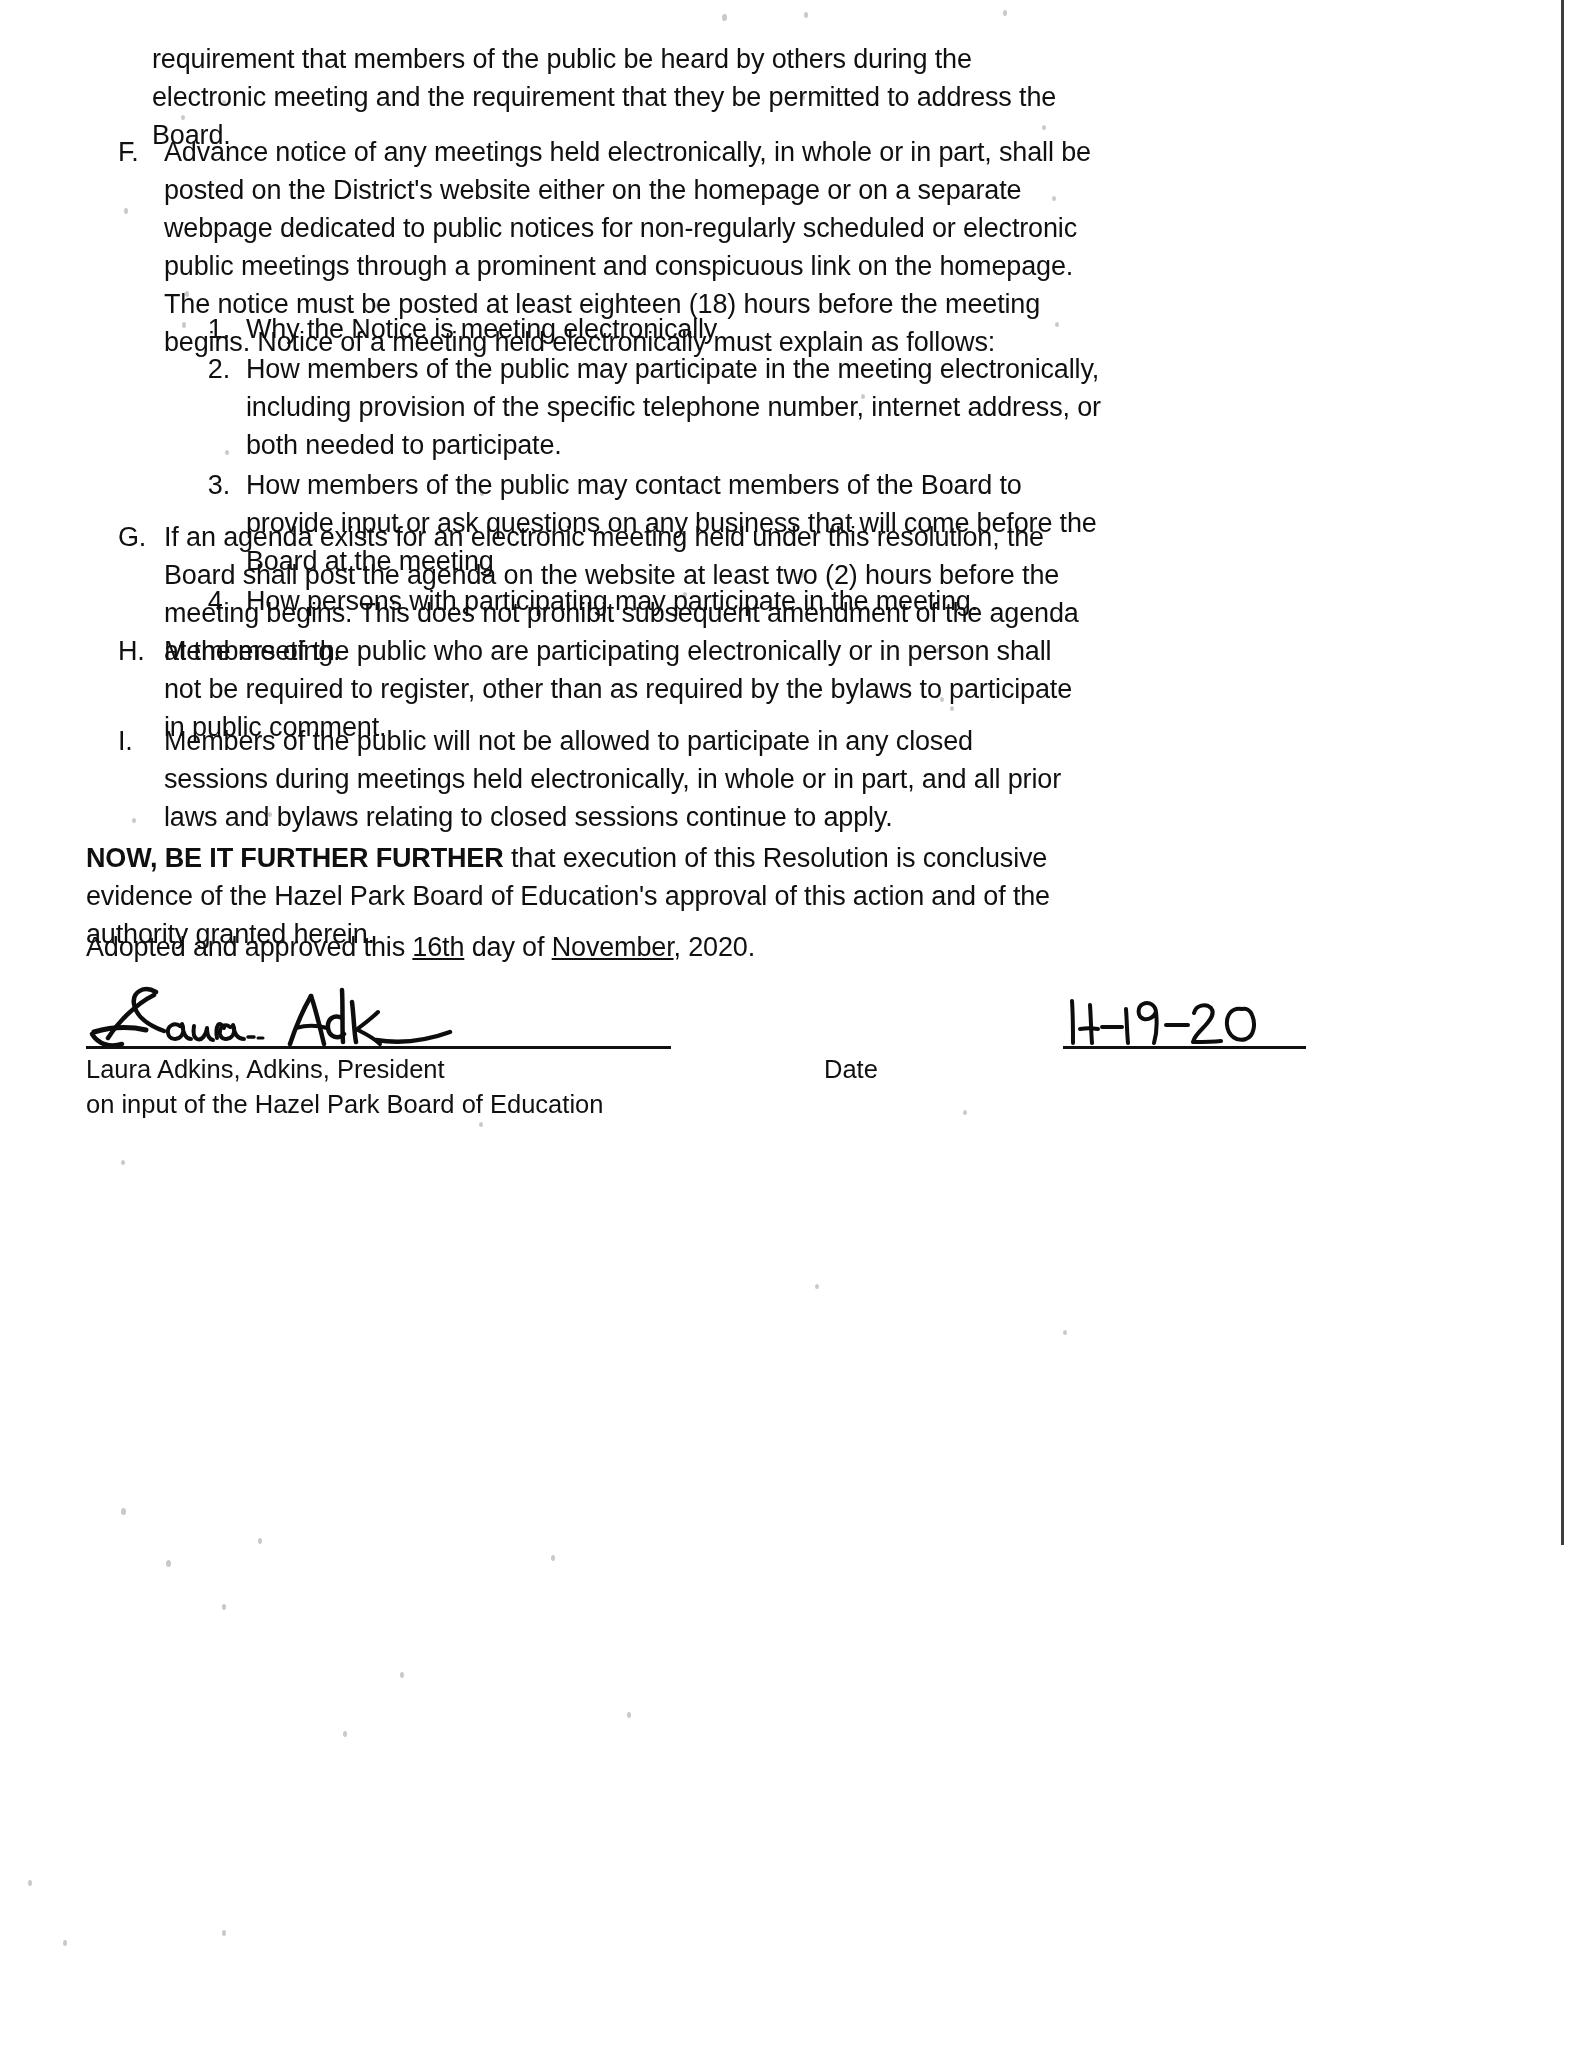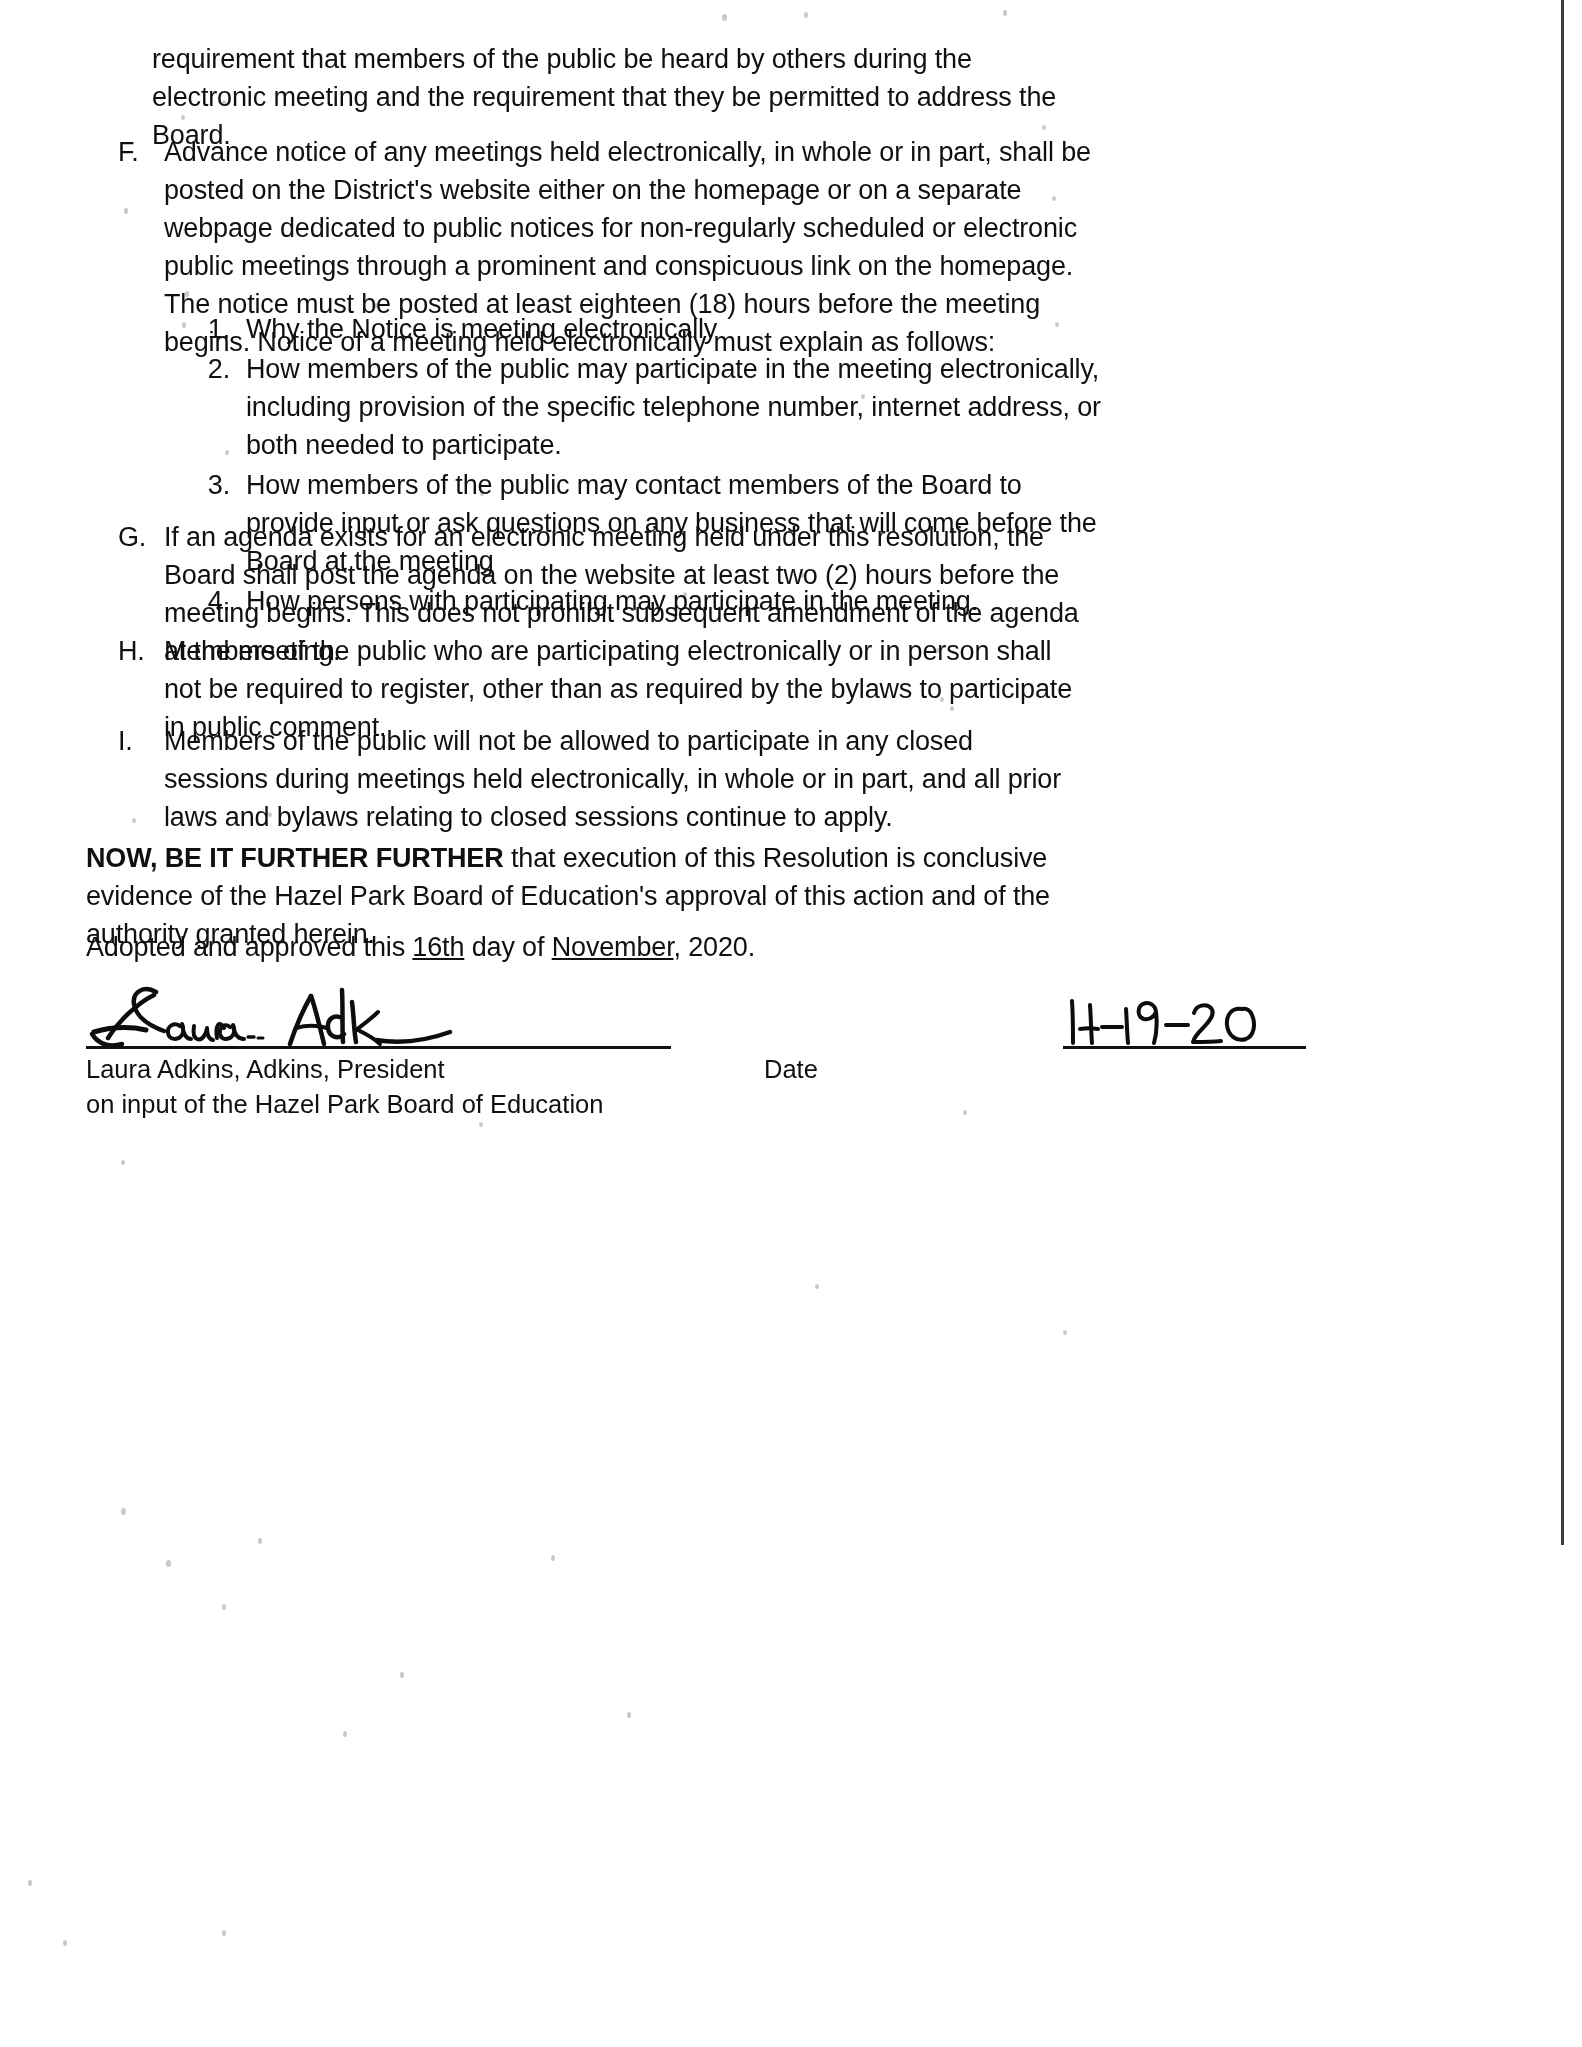--- a/index.html
+++ b/index.html
@@ -294,15 +294,15 @@
       </g>
     </svg>
   </div>
 
   <div class="sig-rule" style="left:1063px; top:1046px; width:243px;"></div>
 
   <div class="sig-caption" style="left:86px; top:1052px;">Laura Adkins, Adkins, President</div>
 
   <div class="sig-caption" style="left:86px; top:1087px;">on input of the Hazel Park Board of Education</div>
 
-  <div class="sig-caption" style="left:764px; top:1052px;">Date</div>
+  <div class="sig-caption" style="left:824px; top:1052px;">Date</div>
 
 </div>
 
 </body></html>

